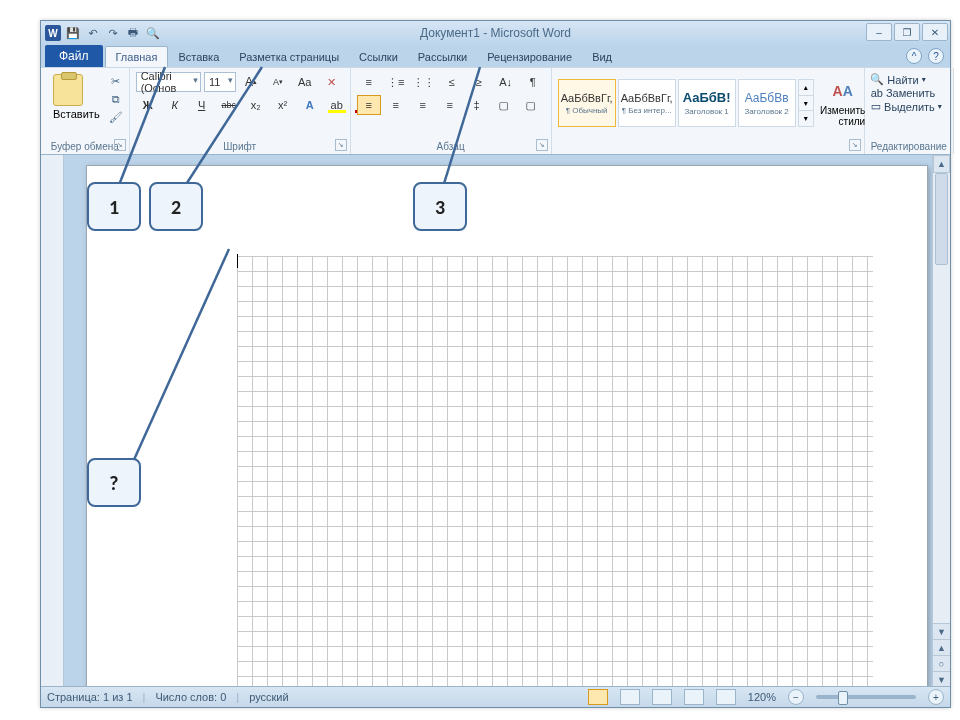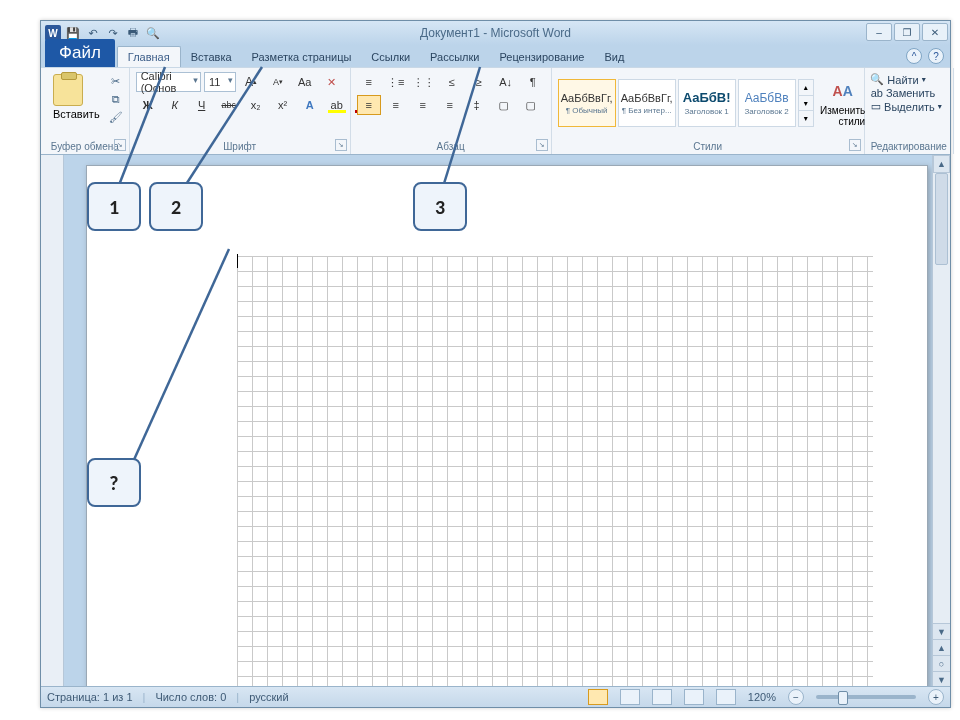--- a/index.html
+++ b/index.html
@@ -8,21 +8,21 @@
   
   .titlebar{height:24px;background:linear-gradient(#d6e6f5,#bcd4ea);display:flex;align-items:center;position:relative;}
   .qat{display:flex;align-items:center;gap:4px;padding-left:4px;}
   .wicon{width:16px;height:16px;background:#2b579a;border-radius:2px;display:flex;align-items:center;justify-content:center;color:#fff;font-weight:bold;font-size:10px;}
   .qbtn{width:16px;height:16px;display:flex;align-items:center;justify-content:center;color:#3a5a78;font-size:11px;}
   .titletext{position:absolute;left:0;right:0;text-align:center;color:#4a6a88;font-size:12px;pointer-events:none;}
   .wcontrols{position:absolute;right:2px;top:2px;display:flex;gap:2px;}
   .wctl{width:24px;height:16px;border:1px solid #9ab4cb;background:#e8f1f9;display:flex;align-items:center;justify-content:center;font-size:10px;color:#3a5a78;border-radius:2px;}
   
   .tabstrip{height:22px;background:#bcd4ea;display:flex;align-items:flex-end;padding-left:4px;position:relative;}
-  .filetab{background:#1e58a6;color:#fff;padding:4px 14px 4px 14px;font-size:17px;border-radius:2px 2px 0 0;margin-right:2px;}
+  .filetab{background:#1e58a6;color:#fff;padding:4px 14px 4px 14px;font-size:12px;border-radius:2px 2px 0 0;margin-right:2px;}
   .tab{padding:4px 10px;color:#2b4560;cursor:default;}
   .tab.active{background:#f3f6fa;border:1px solid #9ab4cb;border-bottom:none;border-radius:2px 2px 0 0;color:#3b5d88;}
   .helpicon{position:absolute;right:6px;top:3px;display:flex;gap:6px;}
   .hbtn{width:14px;height:14px;border:1px solid #7fa5c5;border-radius:50%;display:flex;align-items:center;justify-content:center;color:#2b579a;font-size:10px;background:#eaf2fa;}
   
   .ribbon{height:86px;background:#f3f6fa;border-top:1px solid #c9d8e6;border-bottom:1px solid #9ab4cb;display:flex;}
   .group{border-right:1px solid #d2dde8;padding:4px 6px 2px 6px;display:flex;flex-direction:column;justify-content:space-between;position:relative;}
   .grouplabel{text-align:center;color:#5a7690;font-size:10px;padding-top:2px;}
   .dlaunch{position:absolute;right:3px;bottom:3px;width:10px;height:10px;border:1px solid #a9bdd0;font-size:7px;display:flex;align-items:center;justify-content:center;color:#5a7690;}
   .row{display:flex;align-items:center;gap:3px;}
@@ -217,21 +217,20 @@
             </div>
           </div>
           <div class="changestyles">
             <div style="width:24px;height:24px;display:flex;align-items:center;justify-content:center;">
               <span style="color:#c0504d;font-weight:bold;font-size:14px">A</span>
                 <span style="color:#4f81bd;font-weight:bold;font-size:14px">A</span>
             </div>
             <span style="font-size:10px;text-align:right;line-height:1.1">Изменить стили</span>
           </div>
         </div>
-        <div class="grouplabel">Стили</div>
         <div class="dlaunch">↘</div>
       </div>
 
       <div class="group editgrp" style="width:90px">
         <div>
           <div class="erow">
               <span>🔍</span>
               <span>Найти</span>
               <span style="font-size:8px">▾</span>
             </div>

